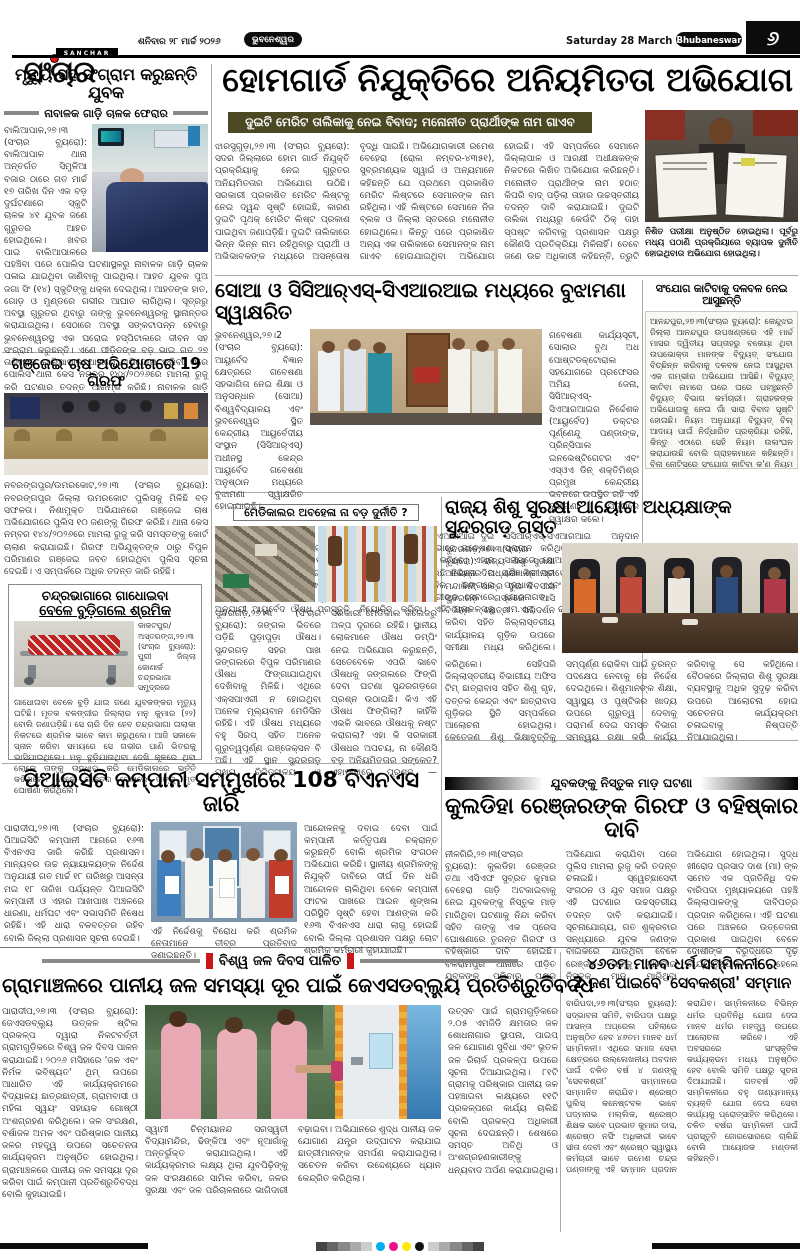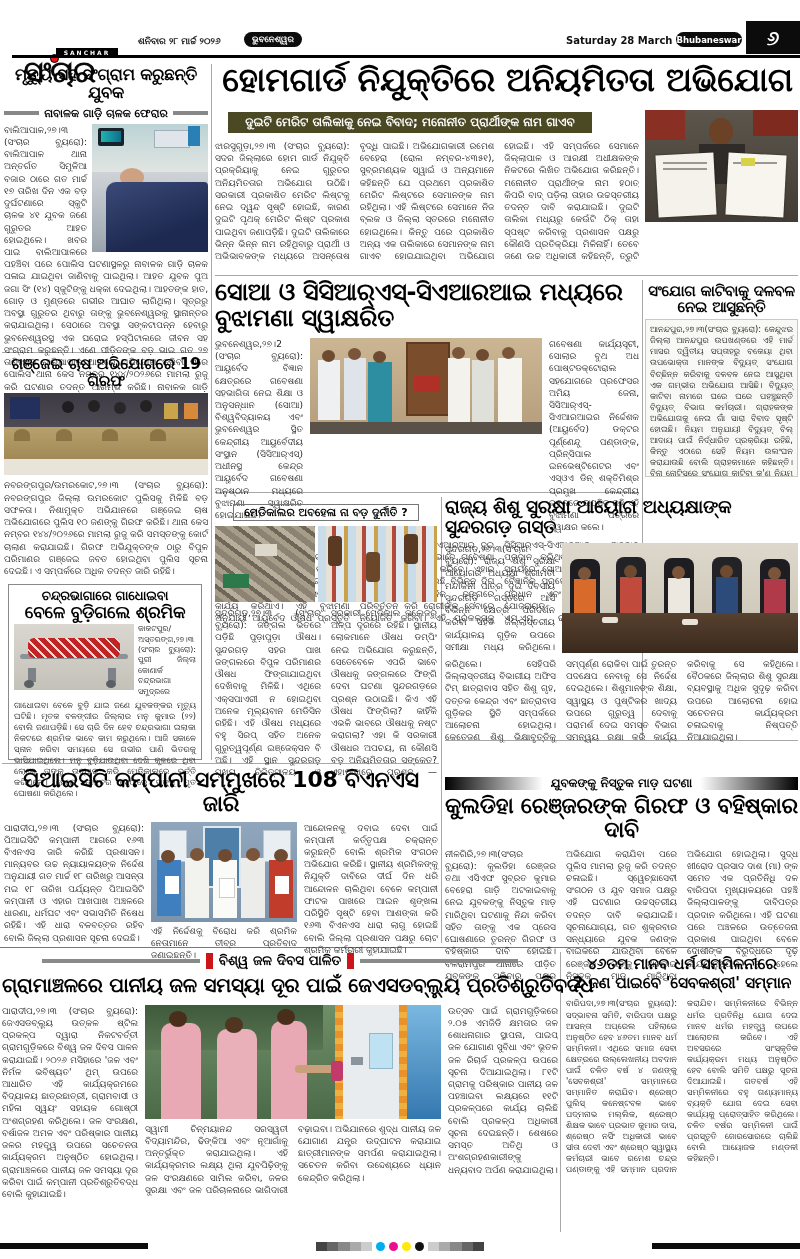--- a/index.html
+++ b/index.html
@@ -87,21 +87,21 @@
       <div style="left:52px;top:36px;width:16px;height:12px;background:#8d7445;border-radius:50% 50% 0 0;"></div>
       <div style="left:98px;top:36px;width:16px;height:12px;background:#8d7445;border-radius:50% 50% 0 0;"></div>
       <div style="left:146px;top:36px;width:16px;height:12px;background:#8d7445;border-radius:50% 50% 0 0;"></div>
       <div style="left:0;top:66px;width:100%;height:16px;background:#e8e4da;"></div>
     </div>
     <div class="bt" style="margin-top:4px;">ନବରଙ୍ଗପୁର/ଉମରକୋଟ,୨୭।୩ (ସଂଚାର ବ୍ୟୁରୋ): ନବରଙ୍ଗପୁର ଜିଲ୍ଲା ଉମରକୋଟ ପୁଲିସକୁ ମିଳିଛି ବଡ଼ ସଫଳତା। ନିଶାମୁକ୍ତ ଅଭିଯାନରେ ଗଞ୍ଜେଇ ଚାଷ ଅଭିଯୋଗରେ ପୁଲିସ ୧୦ ଜଣଙ୍କୁ ଗିରଫ କରିଛି। ଥାନା କେସ ନମ୍ବର ୧୪୪/୨୦୨୬ରେ ମାମଲା ରୁଜୁ କରି ସମସ୍ତଙ୍କୁ କୋର୍ଟ ଚାଲାଣ କରାଯାଇଛି। ଗିରଫ ଅଭିଯୁକ୍ତଙ୍କ ଠାରୁ ବିପୁଳ ପରିମାଣର ଗଞ୍ଜେଇ ଜବତ ହୋଇଥିବା ପୁଲିସ ସୂଚନା ଦେଇଛି। ଏ ସମ୍ପର୍କରେ ଅଧିକ ତଦନ୍ତ ଜାରି ରହିଛି।</div>
   </div>
 
   <div class="abs boxed" style="left:8px;top:584px;width:194px;height:176px;padding:4px 5px;box-sizing:border-box;">
     <div class="hl center" style="font-size:13px;">ଚନ୍ଦ୍ରଭାଗାରେ ଗାଧୋଇବା</div>
-    <div class="hl center" style="font-size:17px;">ବେଳେ ବୁଡ଼ିଗଲେ ଶ୍ରମିକ</div>
+    <div class="hl center" style="font-size:14px;text-decoration:underline;">ବେଳେ ବୁଡ଼ିଗଲେ ଶ୍ରମିକ</div>
     <div style="display:flex;gap:4px;margin-top:3px;justify-content:flex-end;">
       <div class="photo" style="width:120px;height:66px;flex:none;">
         <div style="left:0;top:0;width:100%;height:100%;background:linear-gradient(180deg,#d9d7cf,#c3c1b8);"></div>
         <div style="left:6px;top:30px;width:108px;height:5px;background:#8d9296;border-radius:3px;"></div>
         <div style="left:14px;top:14px;width:92px;height:20px;background:repeating-linear-gradient(45deg,#c02424 0 5px,#e6e0d8 5px 7px);border-radius:6px;"></div>
         <div style="left:14px;top:44px;width:8px;height:14px;background:#7c8287;"></div>
         <div style="left:94px;top:44px;width:8px;height:14px;background:#7c8287;"></div>
         <div style="left:10px;top:56px;width:10px;height:8px;background:#5a5f63;border-radius:50%;"></div>
         <div style="left:92px;top:56px;width:10px;height:8px;background:#5a5f63;border-radius:50%;"></div>
       </div>
@@ -151,23 +151,24 @@
     <div style="left:108px;top:0;width:45px;height:26px;background:#7e2a1f;"></div>
     <div style="left:64px;top:8px;width:24px;height:26px;background:#6b4226;border-radius:50% 50% 45% 45%;"></div>
     <div style="left:54px;top:34px;width:46px;height:40px;background:#2e2b28;"></div>
     <div style="left:12px;top:44px;width:58px;height:62px;background:#f4f2ea;transform:rotate(-3deg);box-shadow:0 0 2px #222;"></div>
     <div style="left:82px;top:44px;width:58px;height:62px;background:#f7f5ee;transform:rotate(3deg);box-shadow:0 0 2px #222;"></div>
     <div style="left:18px;top:52px;width:44px;height:2px;background:#9a9890;"></div>
     <div style="left:18px;top:58px;width:44px;height:2px;background:#9a9890;"></div>
     <div style="left:88px;top:52px;width:44px;height:2px;background:#9a9890;"></div>
     <div style="left:96px;top:48px;width:14px;height:8px;background:#d8d24a;"></div>
   </div>
+  <div class="abs capt" style="left:645px;top:226px;width:153px;">ନିଶିତ ପରୀକ୍ଷା ଅନୁଷ୍ଠିତ ହୋଇଥିଲା। ପୂର୍ବରୁ ମଧ୍ୟ ପଠାଣି ପ୍ରକ୍ରିୟାରେ ବ୍ୟାପକ ଦୁର୍ନୀତି ହୋଇଥିବାର ଅଭିଯୋଗ ହୋଇଥିଲା।</div>
 
   <div class="abs" style="left:215px;top:280px;width:424px;">
-    <div class="hl" style="font-size:24px;">ସୋଆ ଓ ସିସିଆର୍‌ଏସ୍-ସିଏଆରଆଇ ମଧ୍ୟରେ ବୁଝାମଣା ସ୍ୱାକ୍ଷରିତ</div>
+    <div class="hl" style="font-size:20px;">ସୋଆ ଓ ସିସିଆର୍‌ଏସ୍-ସିଏଆରଆଇ ମଧ୍ୟରେ ବୁଝାମଣା ସ୍ୱାକ୍ଷରିତ</div>
     <div style="display:flex;gap:7px;margin-top:6px;">
       <div class="bt" style="width:88px;flex:none;">ଭୁବନେଶ୍ୱର,୨୭।2 (ସଂଚାର ବ୍ୟୁରୋ): ଆୟୁର୍ବେଦ ବିଜ୍ଞାନ କ୍ଷେତ୍ରରେ ଗବେଷଣା ସହଭାଗିତା ନେଇ ଶିକ୍ଷା ଓ ଅନୁସନ୍ଧାନ (ସୋଆ) ବିଶ୍ୱବିଦ୍ୟାଳୟ ଏବଂ ଭୁବନେଶ୍ୱର ସ୍ଥିତ କେନ୍ଦ୍ରୀୟ ଆୟୁର୍ବେଦୀୟ ସଂସ୍ଥାନ (ସିସିଆର୍‌ଏସ୍) ଅଧୀନସ୍ଥ କେନ୍ଦ୍ର ଆୟୁର୍ବେଦ ଗବେଷଣା ଅନୁଷ୍ଠାନ ମଧ୍ୟରେ ବୁଝାମଣା ସ୍ୱାକ୍ଷରିତ ହୋଇଯାଇଛି।</div>
       <div class="photo" style="width:232px;height:96px;flex:none;">
         <div style="left:0;top:0;width:100%;height:100%;background:linear-gradient(180deg,#cbb694,#b59d7c);"></div>
         <div style="left:96px;top:4px;width:40px;height:70px;background:#7a4e2c;border:2px solid #5d3a20;"></div>
         <div style="left:8px;top:22px;width:22px;height:60px;background:#eef0f2;"></div>
         <div style="left:34px;top:20px;width:22px;height:62px;background:#dfe4ea;"></div>
         <div style="left:58px;top:24px;width:24px;height:60px;background:#2c8ea0;"></div>
         <div style="left:138px;top:20px;width:22px;height:64px;background:#f3f2ec;"></div>
         <div style="left:162px;top:22px;width:22px;height:62px;background:#dfe0da;"></div>
@@ -180,21 +181,21 @@
         <div style="left:192px;top:9px;width:13px;height:12px;background:#7a553a;border-radius:50%;"></div>
         <div style="left:104px;top:38px;width:26px;height:16px;background:#b03028;"></div>
         <div style="left:0;top:84px;width:100%;height:12px;background:#5a5248;"></div>
       </div>
       <div class="bt" style="flex:1;">ଗବେଷଣା କାର୍ଯ୍ୟସୂଚୀ, ସୋଲାର ବୁଥ ଅଧ ପୋଷ୍ଟଡକ୍ଟୋରାଲ ସହଯୋଗରେ ପ୍ରଫେସର ଅମିୟ ଜେନା, ସିସିଆର୍‌ଏସ୍-ସିଏଆରଆଇର ନିର୍ଦ୍ଦେଶକ (ଆୟୁର୍ବେଦ) ଡକ୍ଟର ପୂର୍ଣ୍ଣେନ୍ଦୁ ପଣ୍ଡାଙ୍କ, ପ୍ରିନ୍ସିପାଲ ଇନଭେଷ୍ଟିଗେଟର ଏବଂ ଏସ୍‌ଓଏ ଡିନ୍ ଶକ୍ତିମିଶ୍ର ପ୍ରମୁଖ କେନ୍ଦ୍ରୀୟ ଭବନରେ ଉପସ୍ଥିତ ରହି ଏହି ବୁଝାମଣା ପତ୍ରରେ ସ୍ୱାକ୍ଷର କଲେ।</div>
     </div>
     <div class="bt c3" style="margin-top:5px;height:88px;overflow:hidden;">ସିସିଆର୍‌ଏସ୍ ହେଉଛି ଆୟୁଷ ମନ୍ତ୍ରଣାଳୟ ଅଧୀନସ୍ଥ ଏକ ସ୍ୱାୟତ୍ତ ଗବେଷଣା ସଂସ୍ଥା; ଏହା ଭାରତରେ ଆୟୁର୍ବେଦ ବିଜ୍ଞାନର ଗବେଷଣା, ପରିଚାଳନା, ପଠନ ଓ ପ୍ରୋତ୍ସାହନର କାର୍ଯ୍ୟ କରିଥାଏ। ଏହି ବୁଝାମଣା ଅନୁଯାୟୀ ଆୟୁର୍ବେଦ ଔଷଧ ପ୍ରସ୍ତୁତି ନେଇ ସୋଆ ଏବଂ ସିଏଆରଆଇ ଦୁଇ ବର୍ଷ ଧରି ଏକତ୍ରିତ ଭାବେ ଗବେଷଣା ପ୍ରକଳ୍ପରେ କାର୍ଯ୍ୟ କରିବେ। ଏହାର ମୁଖ୍ୟ ଉଦ୍ଦେଶ୍ୟ ହେଉଛି ବିଭିନ୍ନ ଦିଗ ଔଷଧିକୁ ଅତ୍ୟାଧୁନିକ ଢଙ୍ଗରେ ପରିବର୍ତ୍ତନ କରି ରୋଗୀଙ୍କ ସେବାରେ ନିୟୋଜିତ କରିବା। ଏହି ପ୍ରକଳ୍ପକୁ ସିସିଆର୍‌ଏସ୍-ସିଏଆରଆଇ ଅନୁଦାନ ପ୍ରଦାନ କରିଥିବା ବେଳେ ଗବେଷଣା ସମୟରେ ସୋଆର ଉପକୁଳପତି ତଥା ବୈଜ୍ଞାନିକ ପ୍ରଫେସର ବିଦ୍ୟୁତ୍ ଭୂଷଣ ପ୍ରଧାନ ଏବଂ ସିସିଆର୍‌ଏସ୍ ପି-ଯୋଜନାଗଡ ନିର୍ଦ୍ଦେଶକ ଡକ୍ଟର ଏମ.ଏମ୍. ରାଓଙ୍କ ମଧ୍ୟରେ ସ୍ୱାକ୍ଷରିତ ହୋଇଥିଲା। ଭବନ ଗାଡ଼ିକୁ ସିସିଆର୍‌ଏସ୍ ପକ୍ଷରୁ ପ୍ରୋଜେକ୍ଟ କୋଅର୍ଡିନେଟର ଭାବେ କାର୍ଯ୍ୟଭାର ପ୍ରଦାନ କରାଯାଇଛି।</div>
   </div>
 
   <div class="abs" style="left:645px;top:279px;width:153px;">
-    <div class="hl center" style="font-size:15px;margin-top:4px;">ସଂଯୋଗ କାଟିବାକୁ ଦଳବଳ ନେଇ ଆସୁଛନ୍ତି</div>
+    <div class="hl center" style="font-size:11px;margin-top:4px;">ସଂଯୋଗ କାଟିବାକୁ ଦଳବଳ ନେଇ ଆସୁଛନ୍ତି</div>
     <div class="bt-sm" style="margin-top:4px;background:#f8f8f4;border:1px solid #c9c9bd;padding:4px;height:158px;overflow:hidden;box-sizing:border-box;">ଆନନ୍ଦପୁର,୨୭।୩(ସଂଚାର ବ୍ୟୁରୋ): କେନ୍ଦୁଝର ଜିଲ୍ଲା ଆନନ୍ଦପୁର ଉପଖଣ୍ଡରେ ଏହି ମାର୍ଚ୍ଚ ମାସର ଦ୍ୱିତୀୟ ସପ୍ତାହରୁ ବକେୟା ଥିବା ଉପଭୋକ୍ତା ମାନଙ୍କ ବିଦ୍ୟୁତ୍ ସଂଯୋଗ ବିଚ୍ଛିନ୍ନ କରିବାକୁ ଦଳବଳ ନେଇ ଆସୁଥିବା ଏକ ଗମ୍ଭୀର ଅଭିଯୋଗ ଆସିଛି। ବିଦ୍ୟୁତ୍ କାଟିବା ନାମରେ ଘରେ ଘରେ ପହଞ୍ଚୁଛନ୍ତି ବିଦ୍ୟୁତ୍ ବିଭାଗ କର୍ମଚାରୀ। ଗ୍ରାହକଙ୍କ ଅଭିଯୋଗକୁ ନେଇ ଗାଁ ସାରା ବିବାଦ ସୃଷ୍ଟି ହୋଇଛି। ନିୟମ ଅନୁଯାୟୀ ବିଦ୍ୟୁତ୍ ବିଲ୍ ଆଦାୟ ପାଇଁ ନିର୍ଦ୍ଧାରିତ ପ୍ରକ୍ରିୟା ରହିଛି, କିନ୍ତୁ ଏଠାରେ ସେହି ନିୟମ ଉଲଂଘନ କରାଯାଉଛି ବୋଲି ଗ୍ରାହକମାନେ କହିଛନ୍ତି। ବିନା ନୋଟିସରେ ସଂଯୋଗ କାଟିବା କ'ଣ ନିୟମ ସମ୍ମତ, ବୋଲି ଏବେ ବଡ଼ ପ୍ରଶ୍ନ ଉଠିଛି। ଉପଭୋକ୍ତାମାନେ ପ୍ରଶ୍ନ କରିଛନ୍ତି, କୁଲୁମ କରିବାକୁ କିଏ ଦେଇଛି ଅନୁମତି? ଏଭଳି ଘଟଣାରେ ଅନେକ ଗ୍ରାହକ ଦାବି କରିଛନ୍ତି ଯେ, ଏହି ପ୍ରକାରର ଚଢ଼ଉ ରୋକାଯାଇ ଉଚିତ ପ୍ରକ୍ରିୟାରେ କାର୍ଯ୍ୟାନୁଷ୍ଠାନ ନିଆଯାଉ। ତେବେ ଦେଖିବାକୁ ବାକି ରହିଲା, ବିଦ୍ୟୁତ୍ ବିଭାଗ ଓ ସ୍ଥାନୀୟ ପ୍ରଶାସନ ଏହି ଅଭିଯୋଗକୁ ନେଇ କେତେ ଶୀଘ୍ର କାର୍ଯ୍ୟାନୁଷ୍ଠାନ ଗ୍ରହଣ କରାଯାଉଛି।</div>
   </div>
 
   <div class="abs" style="left:215px;top:497px;width:222px;">
     <div class="center" style="margin-top:4px;">
       <span style="display:inline-block;border:1px solid #777;padding:1px 10px;font-size:11px;font-weight:bold;color:#000;">ମେଡିକାଲର ଅବହେଳା ନା ବଡ଼ ଦୁର୍ନୀତି ?</span>
     </div>
     <div style="display:flex;gap:3px;margin-top:5px;">
       <div class="photo" style="width:100px;height:76px;">
         <div style="left:0;top:0;width:100%;height:100%;background:repeating-linear-gradient(37deg,#8d8374 0 6px,#a79c88 6px 11px,#6f665a 11px 15px,#b7ae9c 15px 20px);"></div>

